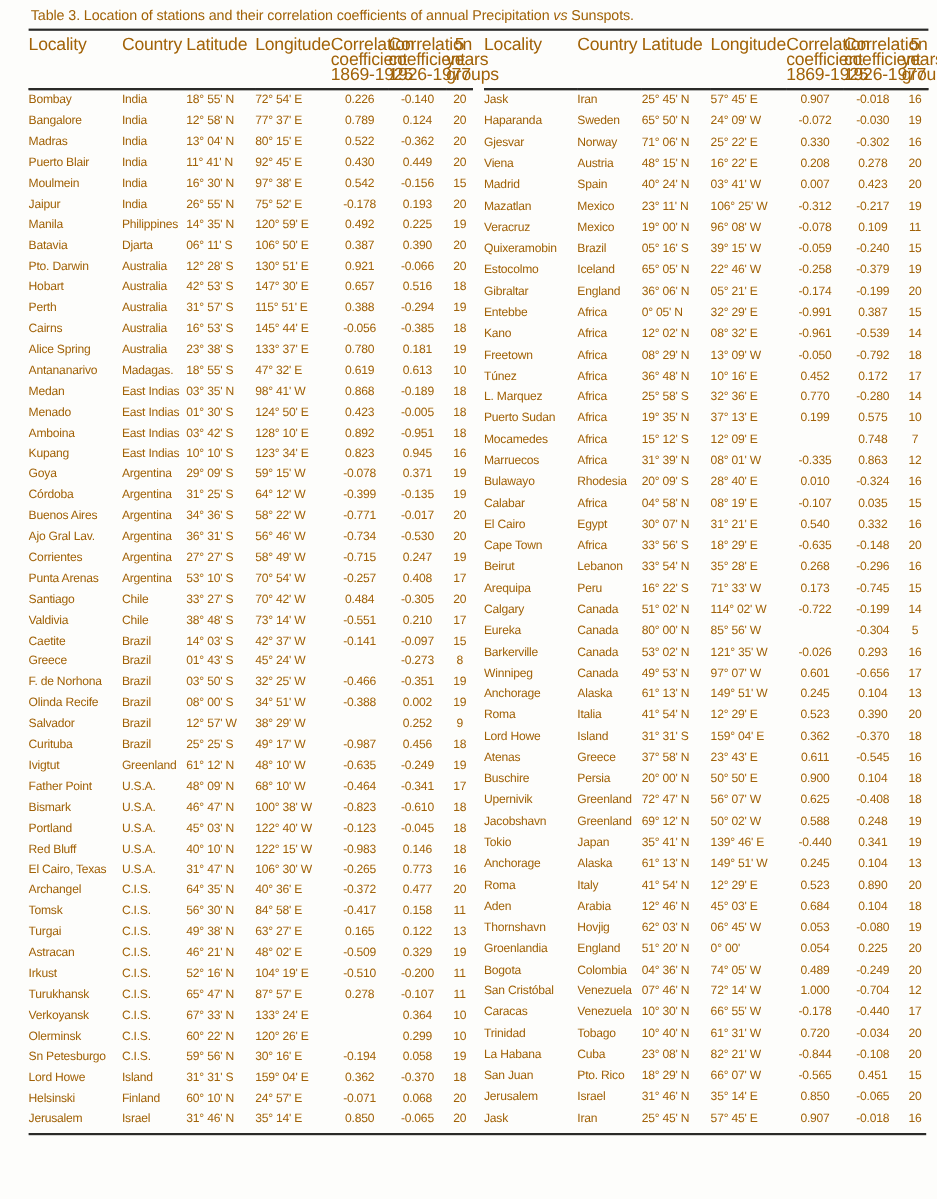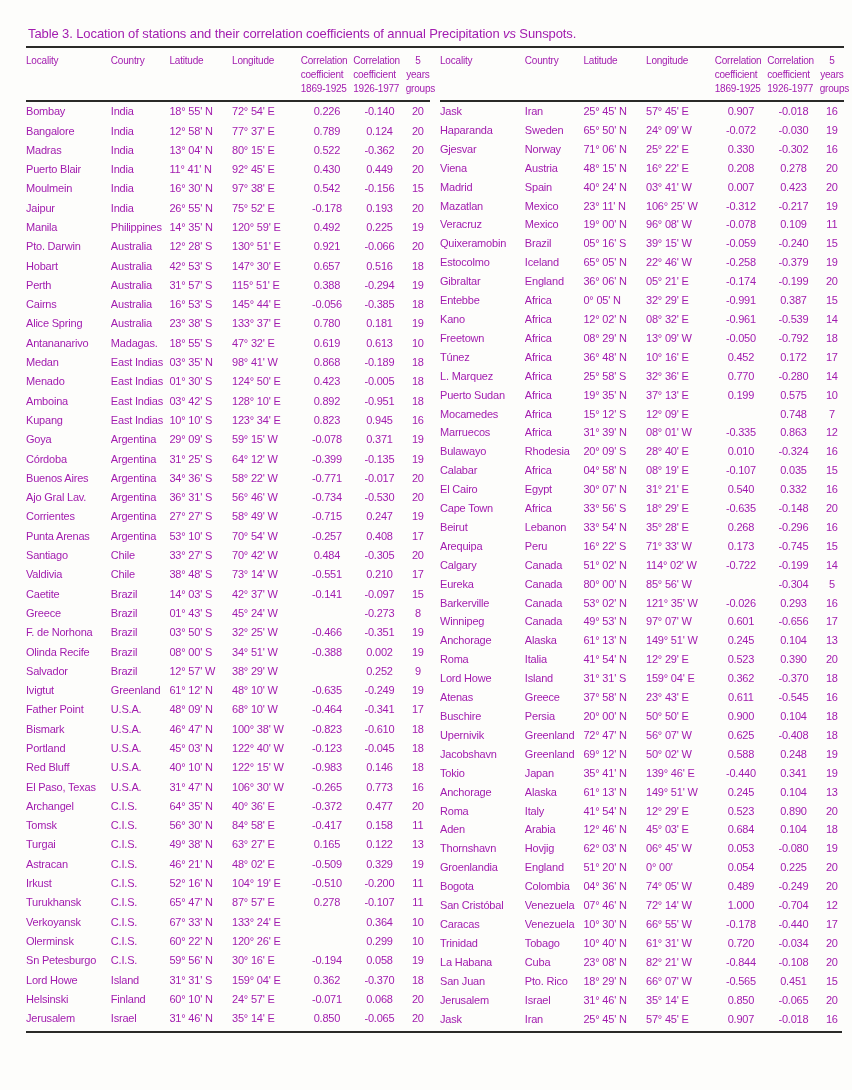--- a/index.html
+++ b/index.html
@@ -2,23 +2,23 @@
 <html><head>
 <meta charset="utf-8">
 <style>
   html,body { margin:0; padding:0; background:#d9d9d5; }
   .page {
     position:relative;
     width:852px; height:1090px;
     margin:0 auto;
     background:#fdfdfb;
     box-sizing:border-box;
-    padding:24px 8px 0 26px;
+    padding:4px 8px 0 26px;
     font-family:"Liberation Sans", sans-serif;
-    color:#a21caf;
+    color:#a16207;
     overflow:hidden;
   }
   .title {
     font-size:13px;
     letter-spacing:-0.1px;
     padding:2px 0 5px 2px;
     border-bottom:2px solid #2a2a28;
     white-space:nowrap;
   }
   .title em { font-style:italic; }
@@ -29,21 +29,21 @@
     table-layout:fixed;
   }
   col.c-loc     { width:21%;  }
   col.c-country { width:14.5%;}
   col.c-lat     { width:15.5%;}
   col.c-lon     { width:17%;  }
   col.c-c1      { width:13%;  }
   col.c-c2      { width:13%;  }
   col.c-grp     { width:6%;   }
   thead th {
-    font-size:10px;
+    font-size:16px;
     font-weight:normal;
     text-align:left;
     vertical-align:top;
     padding:4px 0 4px 0;
     border-bottom:2px solid #2a2a28;
     letter-spacing:-0.2px;
     line-height:14px;
     white-space:nowrap;
   }
   thead th.center { text-align:center; }
@@ -166,20 +166,29 @@
           <tr>
             <td>Manila</td>
             <td>Philippines</td>
             <td>14° 35' N</td>
             <td>120° 59' E</td>
             <td>0.492</td>
             <td>0.225</td>
             <td>19</td>
           </tr>
           <tr>
+            <td>Batavia</td>
+            <td>Djarta</td>
+            <td>06° 11' S</td>
+            <td>106° 50' E</td>
+            <td>0.387</td>
+            <td>0.390</td>
+            <td>20</td>
+          </tr>
+          <tr>
             <td>Pto. Darwin</td>
             <td>Australia</td>
             <td>12° 28' S</td>
             <td>130° 51' E</td>
             <td>0.921</td>
             <td>-0.066</td>
             <td>20</td>
           </tr>
           <tr>
             <td>Hobart</td>
@@ -373,20 +382,29 @@
           <tr>
             <td>Salvador</td>
             <td>Brazil</td>
             <td>12° 57' W</td>
             <td>38° 29' W</td>
             <td></td>
             <td>0.252</td>
             <td>9</td>
           </tr>
           <tr>
+            <td>Curituba</td>
+            <td>Brazil</td>
+            <td>25° 25' S</td>
+            <td>49° 17' W</td>
+            <td>-0.987</td>
+            <td>0.456</td>
+            <td>18</td>
+          </tr>
+          <tr>
             <td>Ivigtut</td>
             <td>Greenland</td>
             <td>61° 12' N</td>
             <td>48° 10' W</td>
             <td>-0.635</td>
             <td>-0.249</td>
             <td>19</td>
           </tr>
           <tr>
             <td>Father Point</td>
@@ -418,21 +436,21 @@
           <tr>
             <td>Red Bluff</td>
             <td>U.S.A.</td>
             <td>40° 10' N</td>
             <td>122° 15' W</td>
             <td>-0.983</td>
             <td>0.146</td>
             <td>18</td>
           </tr>
           <tr>
-            <td>El Paso, Texas</td>
+            <td>El Cairo, Texas</td>
             <td>U.S.A.</td>
             <td>31° 47' N</td>
             <td>106° 30' W</td>
             <td>-0.265</td>
             <td>0.773</td>
             <td>16</td>
           </tr>
           <tr>
             <td>Archangel</td>
             <td>C.I.S.</td>

